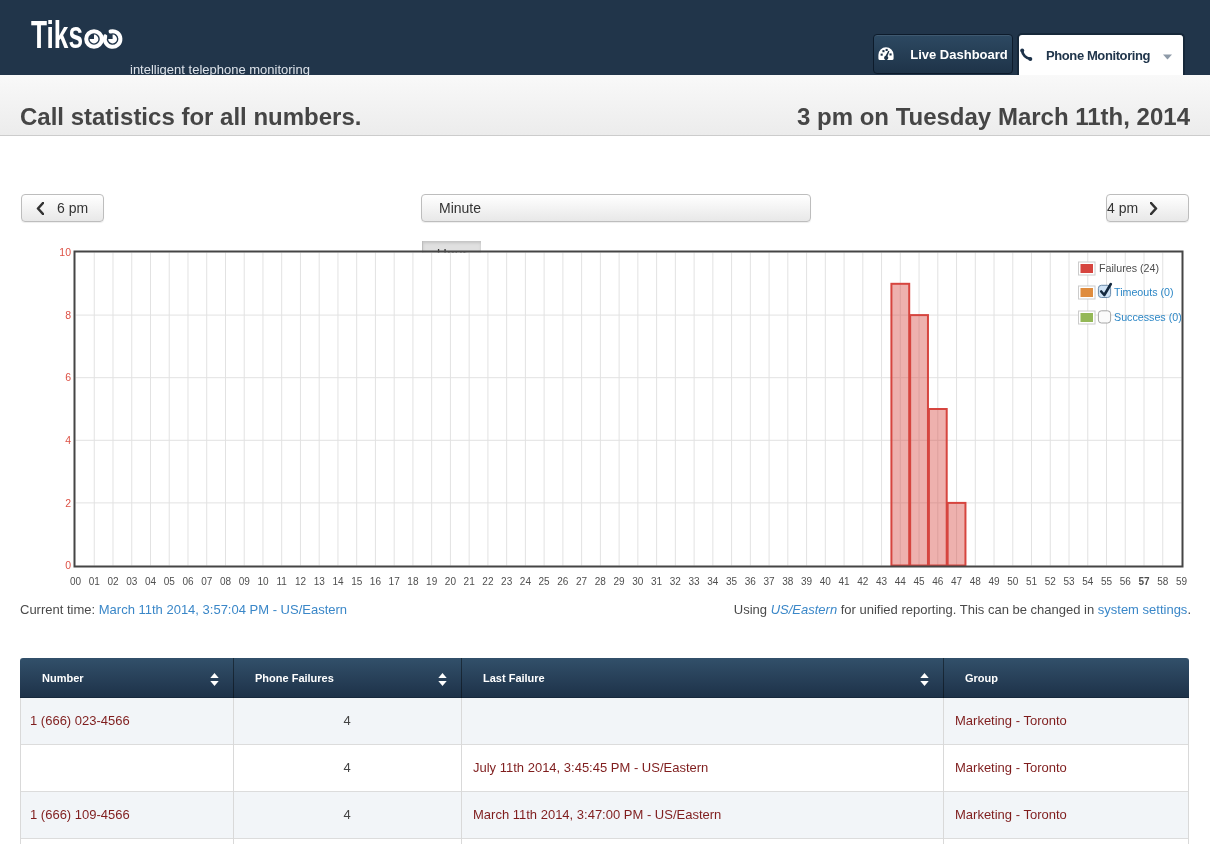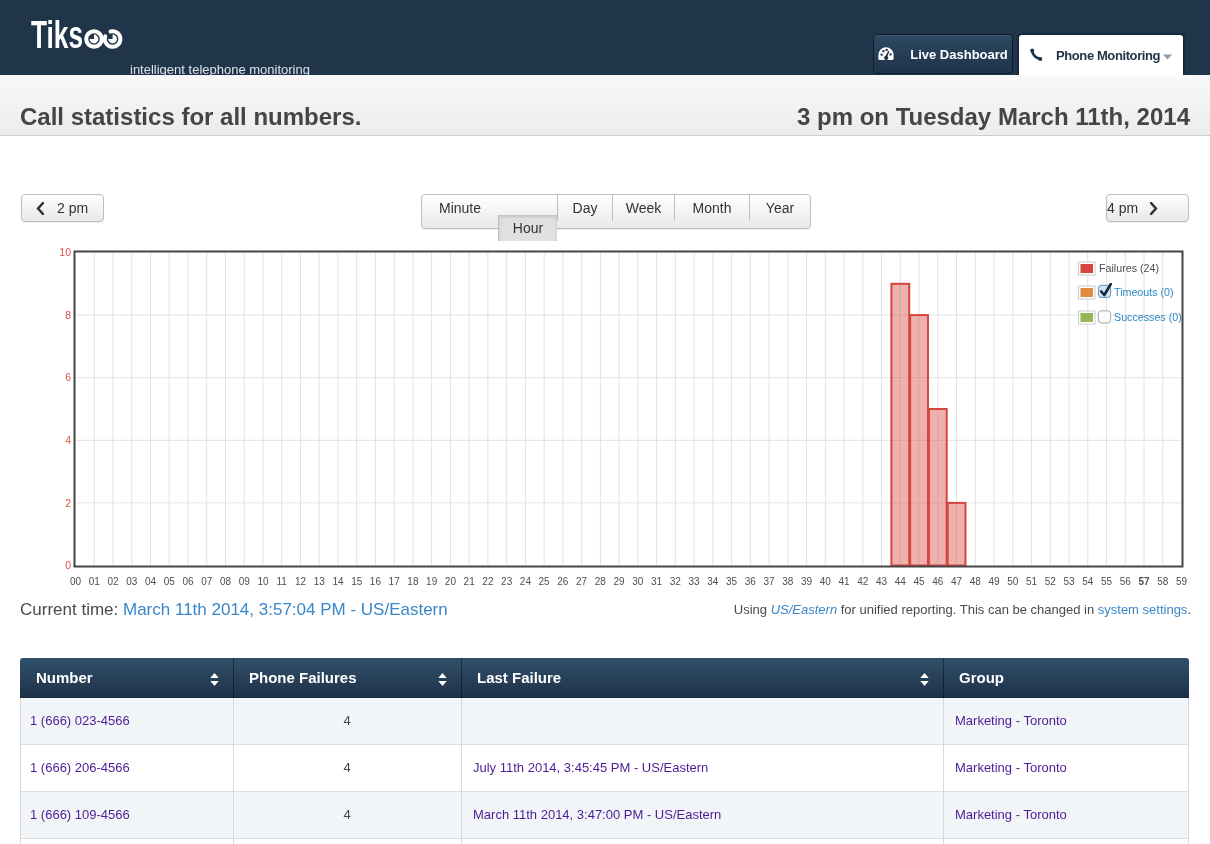--- a/index.html
+++ b/index.html
@@ -8,53 +8,53 @@
 .nav { position:absolute; left:0; top:0; width:1210px; height:75px; background:#21354a; }
 .logo { position:absolute; left:29px; top:16px; }
 .tagline { position:absolute; left:130px; top:38px; font-size:13px; color:#dde3ea;margin-top:24px; }
 .livebtn { position:absolute; left:873px; top:34px; width:140px; height:40px; border-radius:4px;
   background:linear-gradient(#2d4962,#1e3348); border:1px solid #0d1b2b;
   box-shadow:inset 0 1px 0 rgba(255,255,255,0.09);
   display:flex; align-items:center; justify-content:center; gap:16px; }
 .livebtn span { color:#ffffff; font-size:13px; font-weight:bold; }
 .tab { position:absolute; left:1017px; top:33px; width:168px; height:42px; background:#ffffff;
   border:2px solid #16283a; border-bottom:none; border-radius:5px 5px 0 0;
-  display:flex; align-items:center; padding-left:10px; }
+  display:flex; align-items:center; }
 .tab .txt { color:#20354b; font-size:13px; font-weight:bold; margin-left:13px; letter-spacing:-0.4px; }
 .tab .caret { position:absolute; right:11px; top:19px; line-height:0; }
 .band { position:absolute; left:0; top:75px; width:1210px; height:61px;
   background:linear-gradient(#f9f9f9,#ececec); border-bottom:1px solid #cccccc;padding-left:24px; }
 .band .hl { position:absolute; left:20px; top:27px; font-size:24px; font-weight:bold; color:#454545; line-height:30px; }
 .band .hr { position:absolute; right:20px; top:27px; font-size:24px; font-weight:bold; color:#454545; line-height:30px; }
 .btn { position:absolute; top:194px; height:28px; border:1px solid #bdbdbd; border-radius:4px;
   background:linear-gradient(#ffffff,#e8e8e8); box-shadow:0 1px 1px rgba(0,0,0,0.07);
   display:flex; align-items:center; font-size:14px; color:#333333; }
 .btn.prev { left:21px; width:83px; padding-left:14px; gap:13px; }
 .btn.next { left:1106px; width:83px; gap:12px; }
-.btngroup { position:absolute; left:421px; top:194px; height:35px; width:390px;
+.btngroup { position:absolute; left:421px; top:194px; height:28px; width:390px;
   border:1px solid #bdbdbd; border-radius:4px; background:linear-gradient(#ffffff,#e8e8e8);
-  box-shadow:0 1px 1px rgba(0,0,0,0.07); display:flex; }
+  box-shadow:0 1px 1px rgba(0,0,0,0.07); display:flex;flex-direction:column; }
 .btngroup .seg { height:26px; line-height:26px; text-align:center; font-size:14px; color:#333333;
   border-left:1px solid #bdbdbd; }
 .btngroup .seg:first-child { border-left:none; }
 .btngroup .seg.active { background:#e0e0e0; box-shadow:inset 0 2px 3px rgba(0,0,0,0.13); }
 .chart { position:absolute; left:0; top:240px; }
-.curtime { position:absolute; left:20px; top:602px; font-size:17px; color:#4a4a4a; line-height:16px; }
+.curtime { position:absolute; left:20px; top:602px; font-size:13px; color:#4a4a4a; line-height:16px; }
 .tz { position:absolute; right:19px; top:602px; font-size:13px; color:#4a4a4a; line-height:16px; }
 a { color:#3a87c8; text-decoration:none; }
 .tbl { position:absolute; left:20px; top:658px; width:1169px; height:186px; }
 .thead { position:absolute; left:0; top:0; width:1169px; height:40px;
   background:linear-gradient(#32506a,#1d3148); border-radius:3px 3px 0 0; box-shadow:inset 0 -1px 0 #16283c; }
-.th { position:absolute; top:0; height:32px; line-height:40px; padding-left:16px;
-  color:#ffffff; font-size:15px; font-weight:bold; }
+.th { position:absolute; top:0; height:32px; line-height:40px; padding-left:22px;
+  color:#ffffff; font-size:11px; font-weight:bold; }
 .thsep { position:absolute; top:0; width:1px; height:40px; background:rgba(0,0,0,0.42); }
 .sort { position:absolute; top:14px; }
 .tr { position:absolute; left:0; width:1169px; height:47px; border-bottom:1px solid #dcdcdc; }
 .td { position:absolute; top:0; height:46px; line-height:46px; font-size:13px; }
-.td.a { color:#4c1d95; }
+.td.a { color:#7f1d1d; }
 .td.c { text-align:center; color:#444444; }
 .vsep { position:absolute; top:40px; width:1px; height:146px; background:#d9d9d9; }
 i { font-style:italic; }
 </style>
 </head>
 <body>
 <div class="nav">
 <svg class="logo" width="130" height="50" viewBox="0 0 130 50">
 <text x="2" y="32.4" font-family="Liberation Sans, sans-serif" font-size="38" font-weight="bold" fill="#ffffff" textLength="52" lengthAdjust="spacingAndGlyphs">Tiks</text>
 <g fill="none" stroke="#ffffff">
@@ -93,21 +93,21 @@
     </div>
 </div>
 <div class="band">
 <div class="hl">Call statistics for all numbers.</div>
 <div class="hr">3 pm on Tuesday March 11th, 2014</div>
 </div>
 <div class="btn prev">
     <svg width="8" height="13" viewBox="0 0 8 13">
       <path d="M7 1 L2 6.5 L7 12" fill="none" stroke="#333333" stroke-width="2.6" stroke-linecap="round" stroke-linejoin="round"></path>
     </svg>
-    <span>2 pm</span>
+    <span>6 pm</span>
   </div>
 <div class="btngroup">
 <div class="seg" style="width:76px;">Minute</div>
 <div class="seg active" style="width:59px;margin-top:20px;">Hour</div>
 <div class="seg" style="width:55px;">Day</div>
 <div class="seg" style="width:62px;">Week</div>
 <div class="seg" style="width:75px;">Month</div>
 <div class="seg" style="width:61px;">Year</div>
 </div>
 <div class="btn next">
@@ -287,21 +287,20 @@
 <div class="thsep" style="left:213px;"></div>
 <div class="thsep" style="left:441px;"></div>
 <div class="thsep" style="left:923px;"></div>
 </div>
 <div class="tr" style="top:40px;background:#f2f5f8;">
       <div class="td a" style="left:10px;">1 (666) 023-4566</div>
       <div class="td c" style="left:213px;width:228px;">4</div>
       <div class="td a" style="left:935px;">Marketing - Toronto</div>
     </div>
 <div class="tr" style="top:87px;background:#ffffff;">
-      <div class="td a" style="left:10px;">1 (666) 206-4566</div>
       <div class="td c" style="left:213px;width:228px;">4</div>
       <div class="td a" style="left:453px;">July 11th 2014, 3:45:45 PM - US/Eastern</div>
       <div class="td a" style="left:935px;">Marketing - Toronto</div>
     </div>
 <div class="tr" style="top:134px;background:#f2f5f8;">
       <div class="td a" style="left:10px;">1 (666) 109-4566</div>
       <div class="td c" style="left:213px;width:228px;">4</div>
       <div class="td a" style="left:453px;">March 11th 2014, 3:47:00 PM - US/Eastern</div>
       <div class="td a" style="left:935px;">Marketing - Toronto</div>
     </div>

